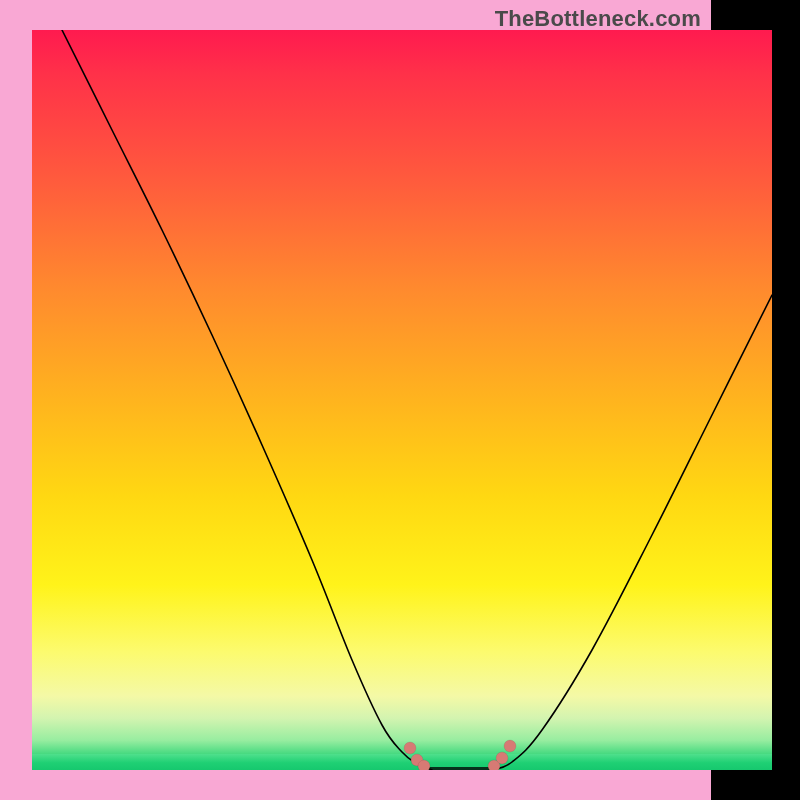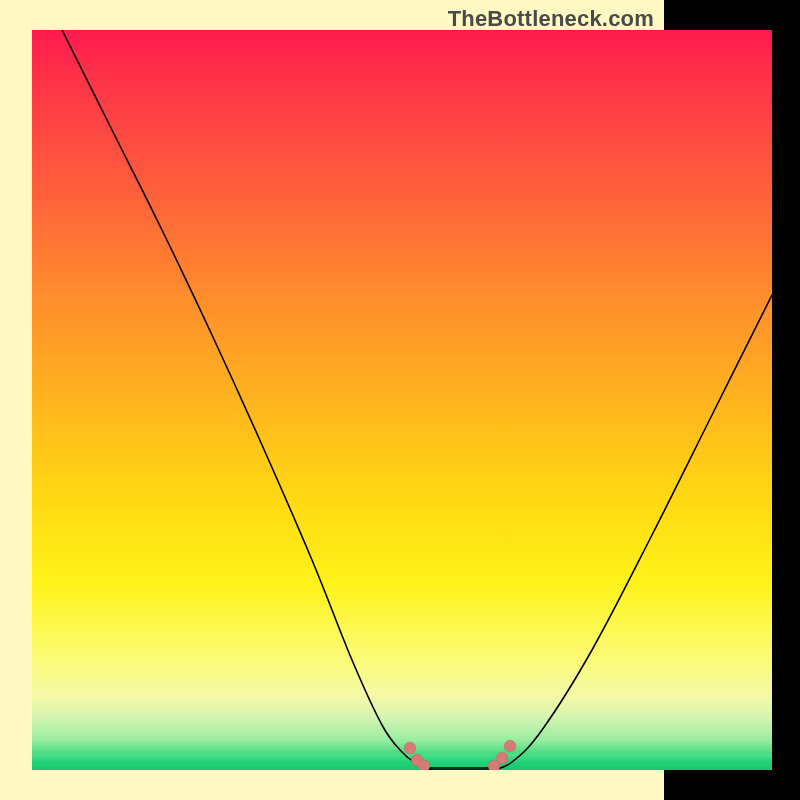--- a/index.html
+++ b/index.html
@@ -8,21 +8,22 @@
     width: 800px;
     height: 800px;
     background: #000;
     overflow: hidden;
     font-family: Arial, Helvetica, sans-serif;
   }
   .frame {
     position: relative;
     width: 664px;
     height: 800px;
-    background: #fef9c3;
+    background: #f9a8d4;
+    padding-left: 47px;
   }
   .plot-area {
     position: absolute;
     left: 32px;
     top: 30px;
     width: 740px;
     height: 740px;
     overflow: hidden;
   }
   .gradient {

